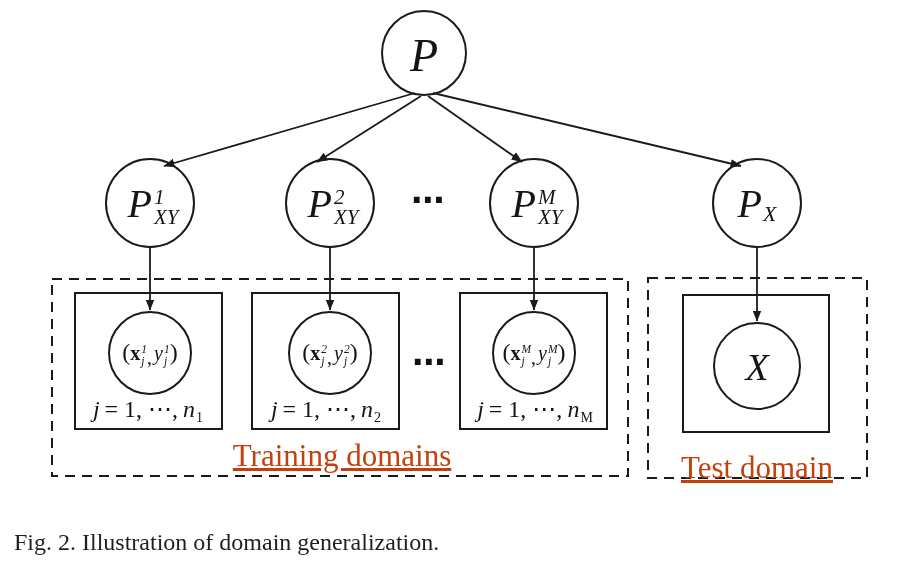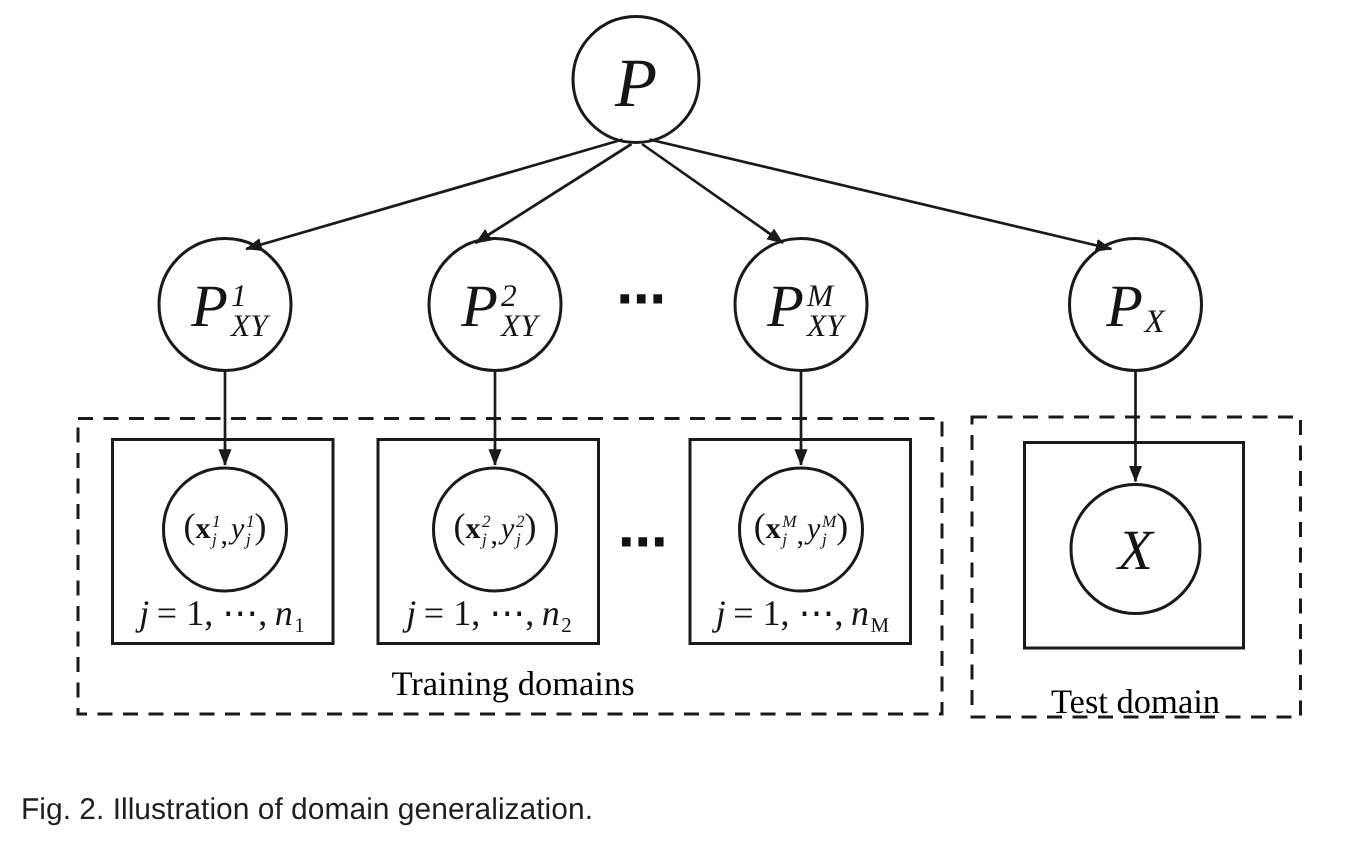--- a/index.html
+++ b/index.html
@@ -32,25 +32,25 @@
   
   .range{font-size:24px;align-items:baseline;}
   .range .v{font-style:italic;}
   .range .mid{margin:0 5px;}
   .range .nsub{font-size:14px;display:inline-block;transform:translateY(5px);margin-left:1px;}
   
   .dots{font-family:"DejaVu Sans",sans-serif;font-size:33px;font-weight:bold;letter-spacing:3px;color:#111;}
   
   .xnode{font-style:italic;font-size:38px;}
   
-  .region{font-size:23px;color:#000000;}
+  .region{font-size:31px;color:#c2410c;text-decoration:underline;}
   
   .caption{
     position:absolute;left:14px;top:529px;transform:none;
-    font-family:Liberation Sans, sans-serif;font-size:20px;color:#1f1f1f;
+    font-family:Liberation Serif, serif;font-size:24px;color:#1f1f1f;
   }
 </style>
 </head>
 <body>
 
 <div class="stage">
 
   <svg width="905" height="500" viewBox="0 0 905 500">
     <defs>
       <marker id="arr" markerWidth="13" markerHeight="11" refX="10.5" refY="5" orient="auto" markerUnits="userSpaceOnUse">

